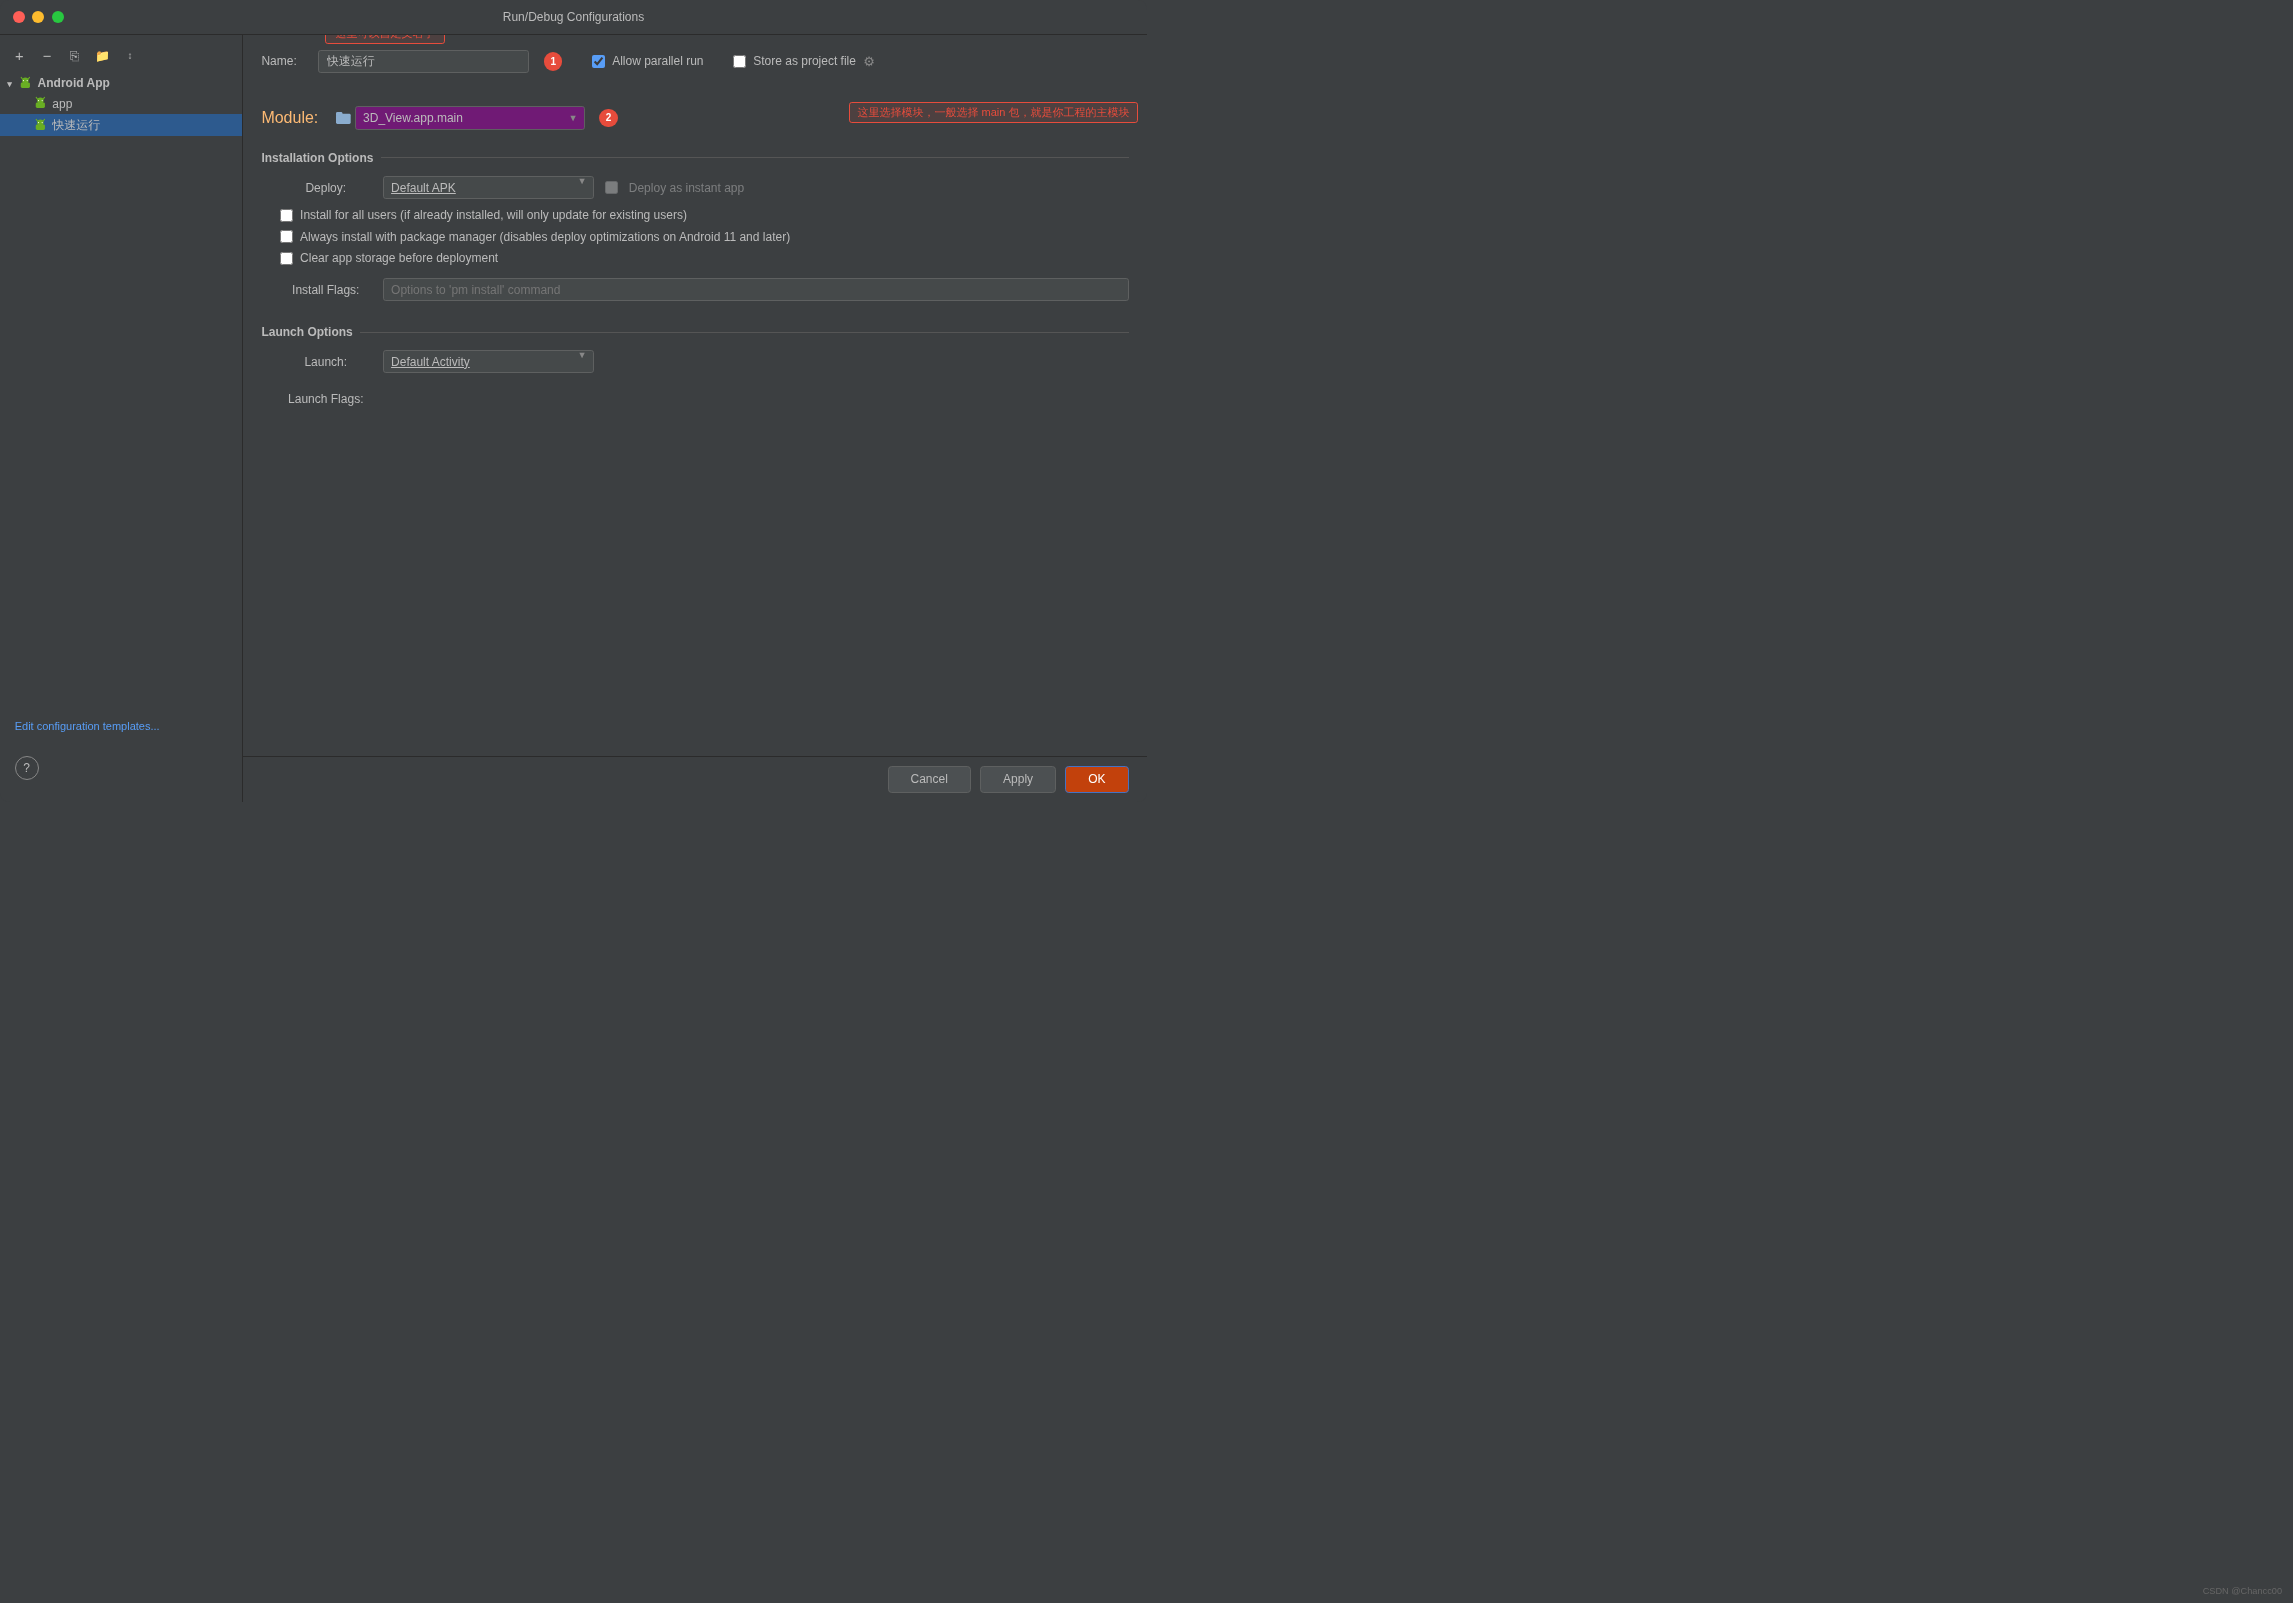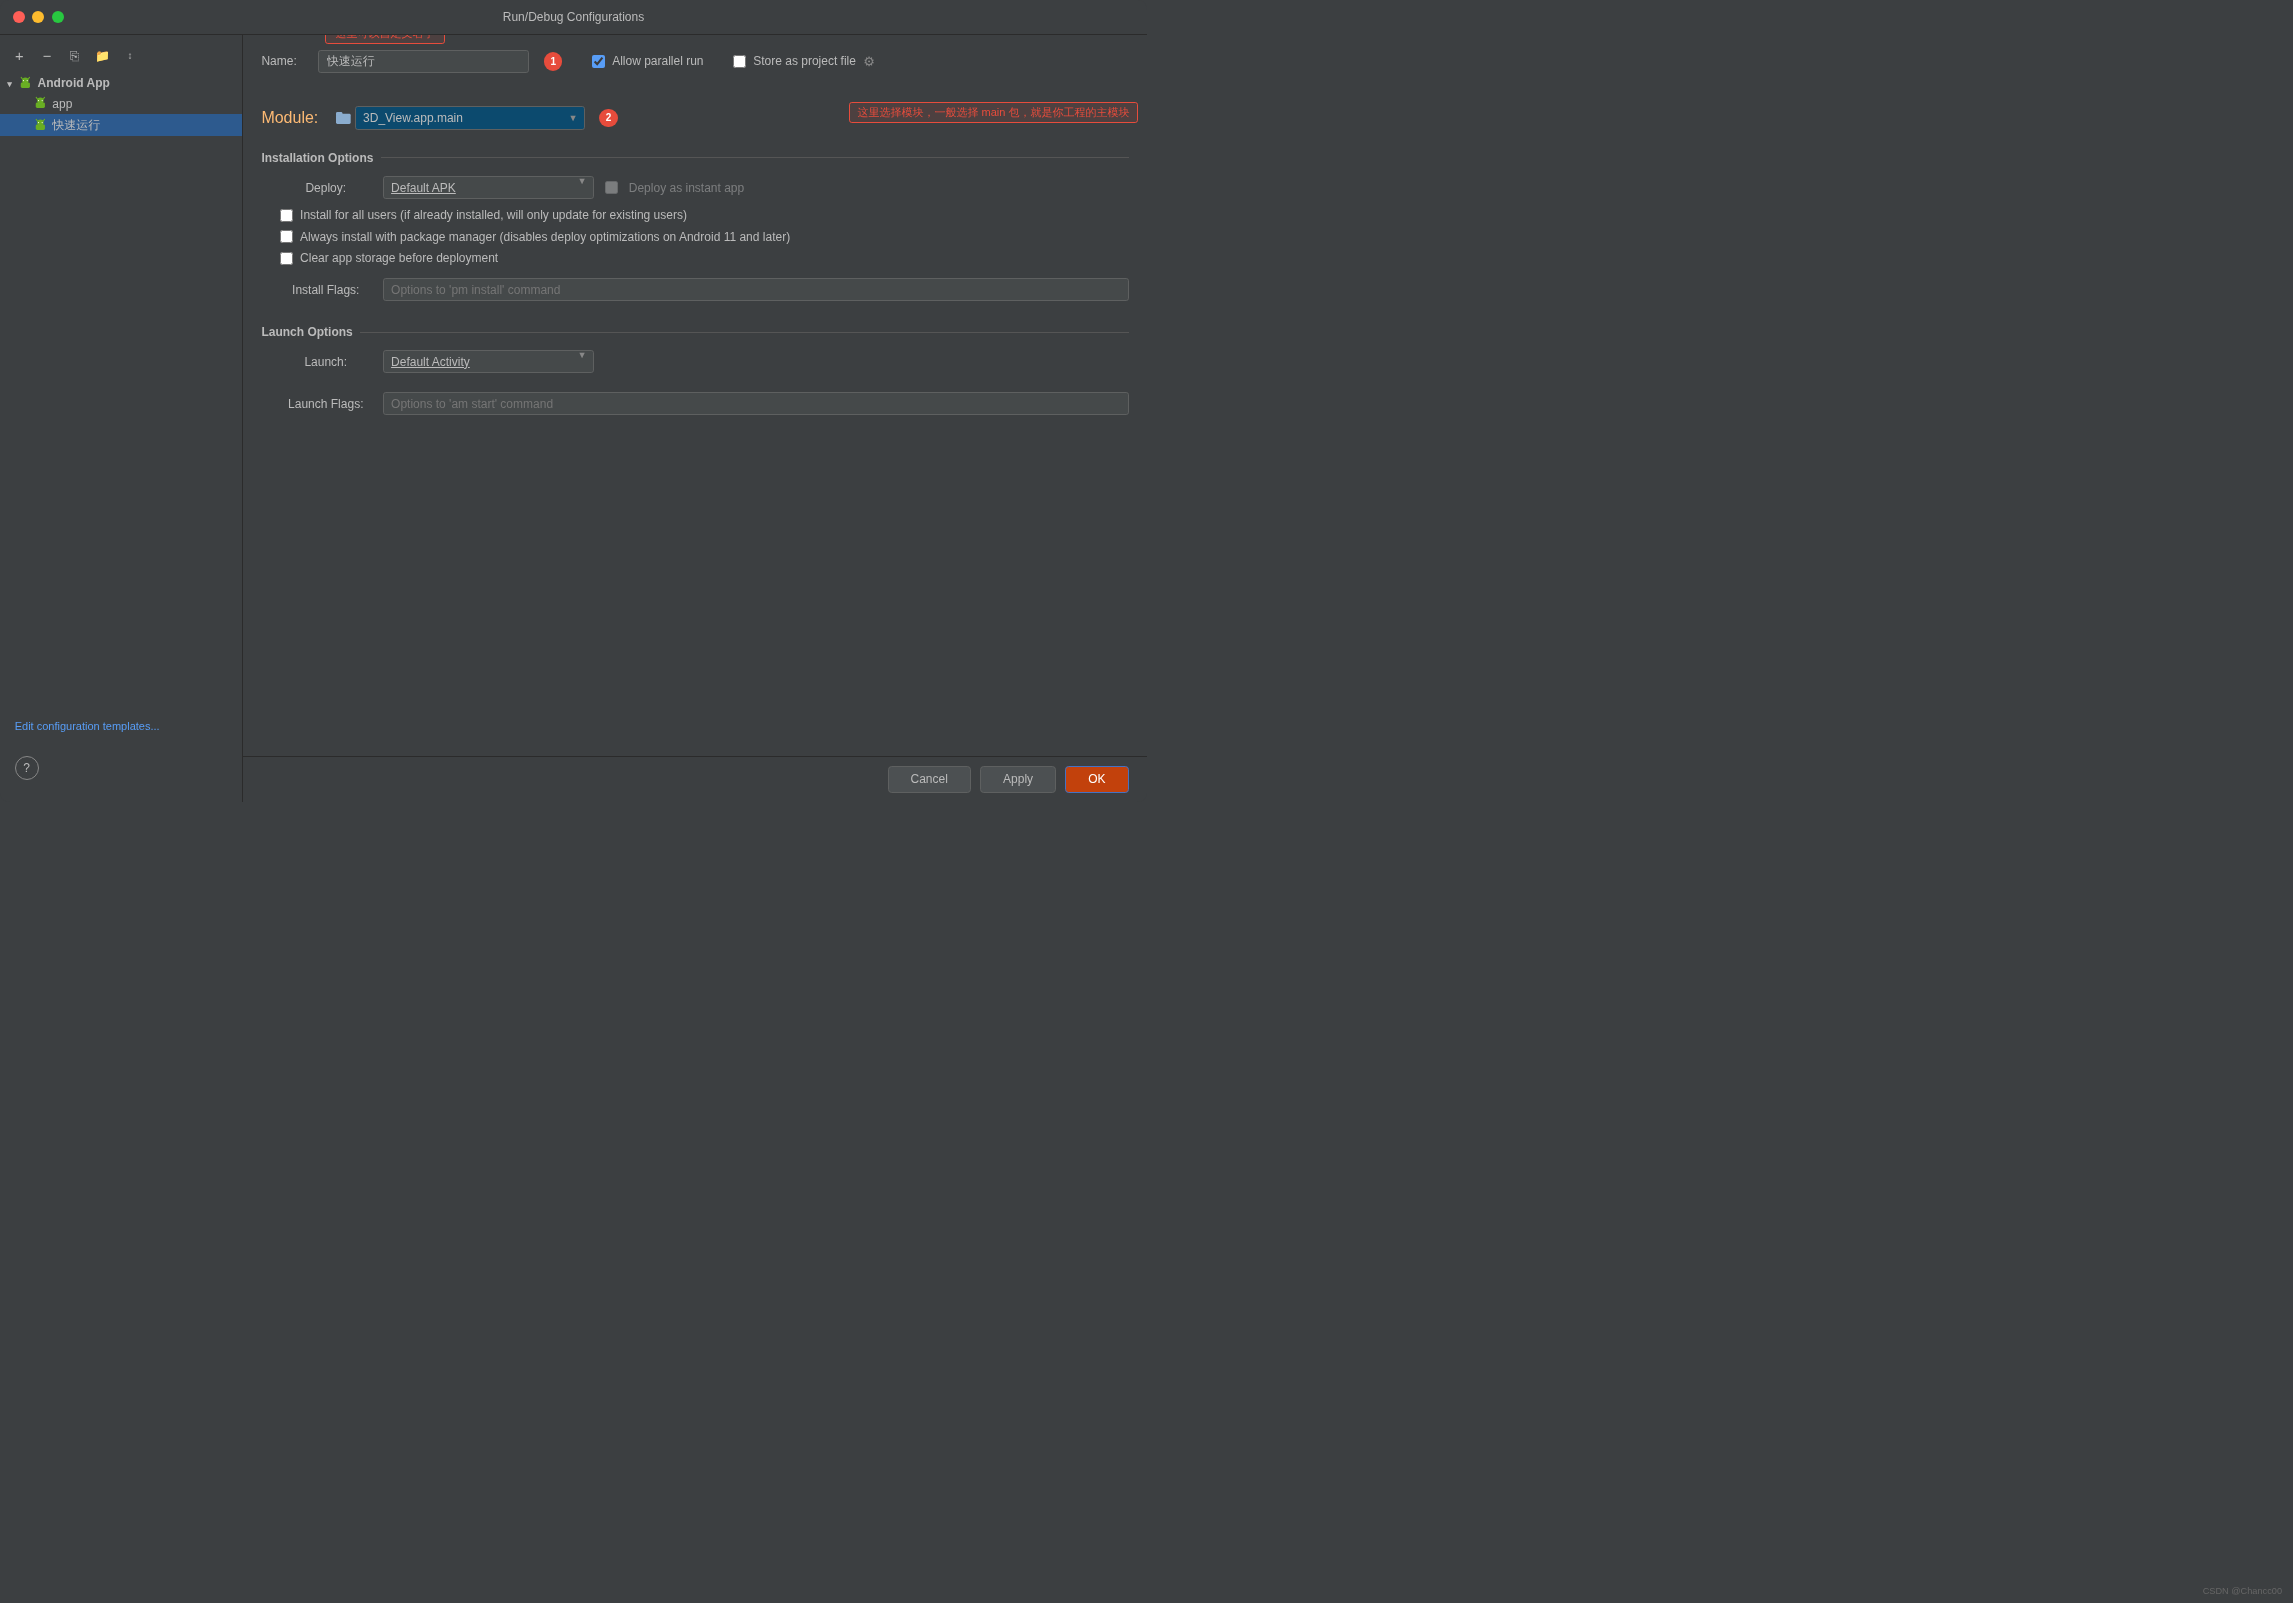--- a/index.html
+++ b/index.html
@@ -312,21 +312,21 @@
       right: 11px;
       font-size: 9.2px;
       color: #666;
     }
     .module-select-wrapper {
       position: relative;
       display: inline-flex;
       align-items: center;
     }
     .module-select {
-      background: #0c4a6e;
+      background: #701a75;
       border: 0.9px solid #5e6060;
       color: #bbbbbb;
       padding: 3.7px 26px 3.7px 7.3px;
       border-radius: 2.8px;
       font-size: 12px;
       appearance: none;
       cursor: pointer;
       min-width: 230px;
     }
     .deploy-disabled-check {
@@ -508,21 +508,20 @@
             <option>Specified Activity</option>
             <option>Nothing</option>
             <option>URL</option>
           </select>
           <span class="select-arrow">▼</span>
         </div>
       </div>
 
       <div class="form-row" style="margin-top:9.2px;">
         <span class="form-label">Launch Flags:</span>
-        <input type="text" class="text-input" style="min-width: 533px;" placeholder="Options to 'am start' command">
       </div>
 
     </div>
 
     <div class="bottom-bar">
       <button class="btn btn-default">Cancel</button>
       <button class="btn btn-default">Apply</button>
       <button class="btn btn-primary">OK</button>
     </div>
   </div>

